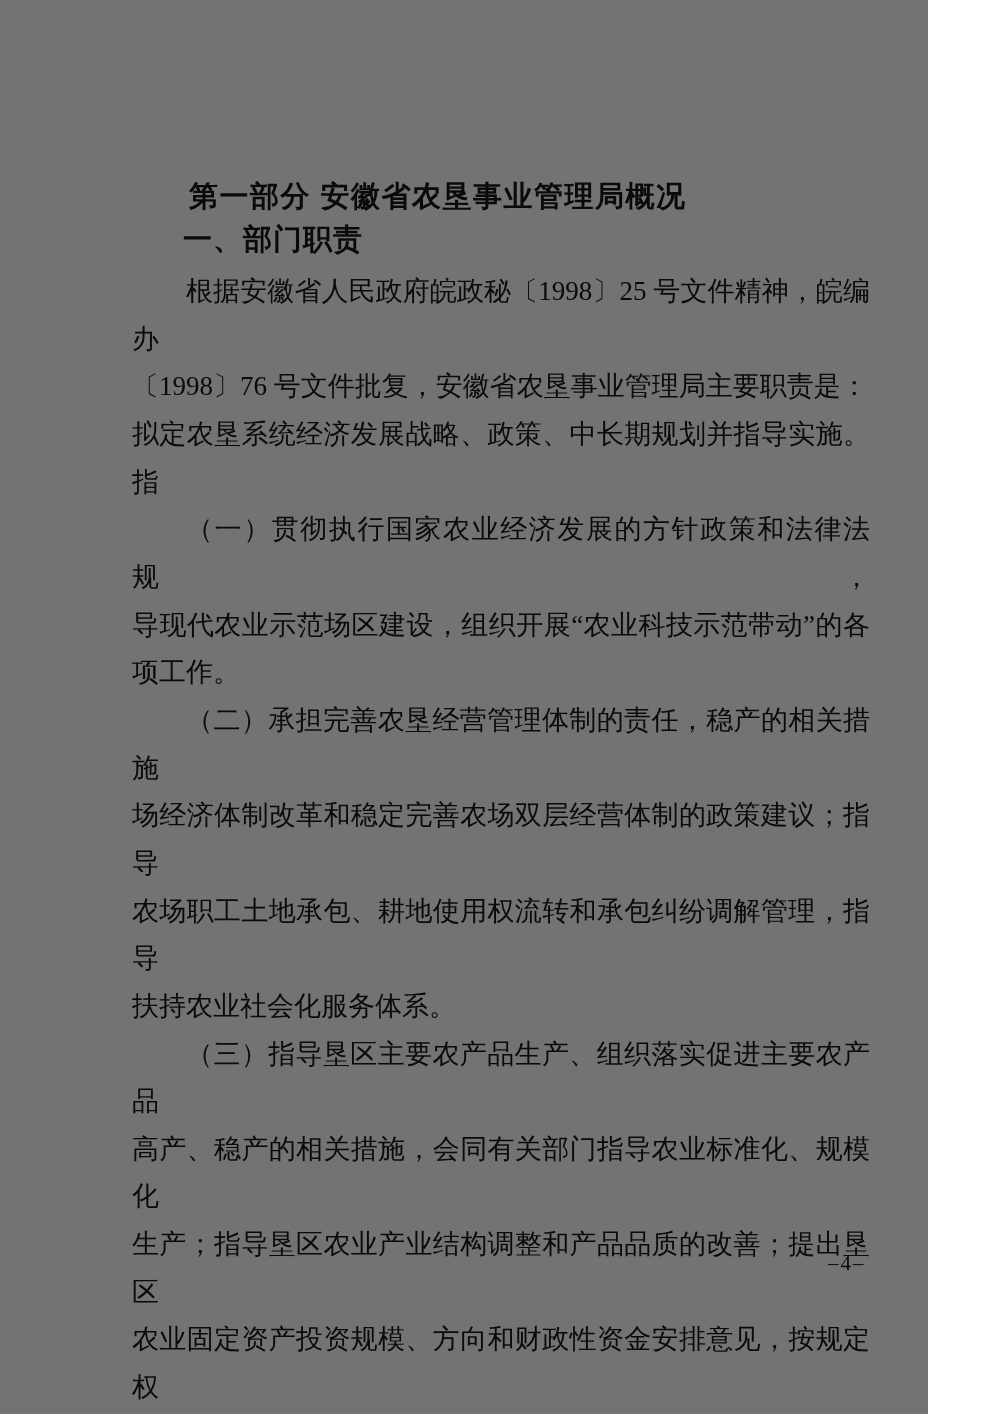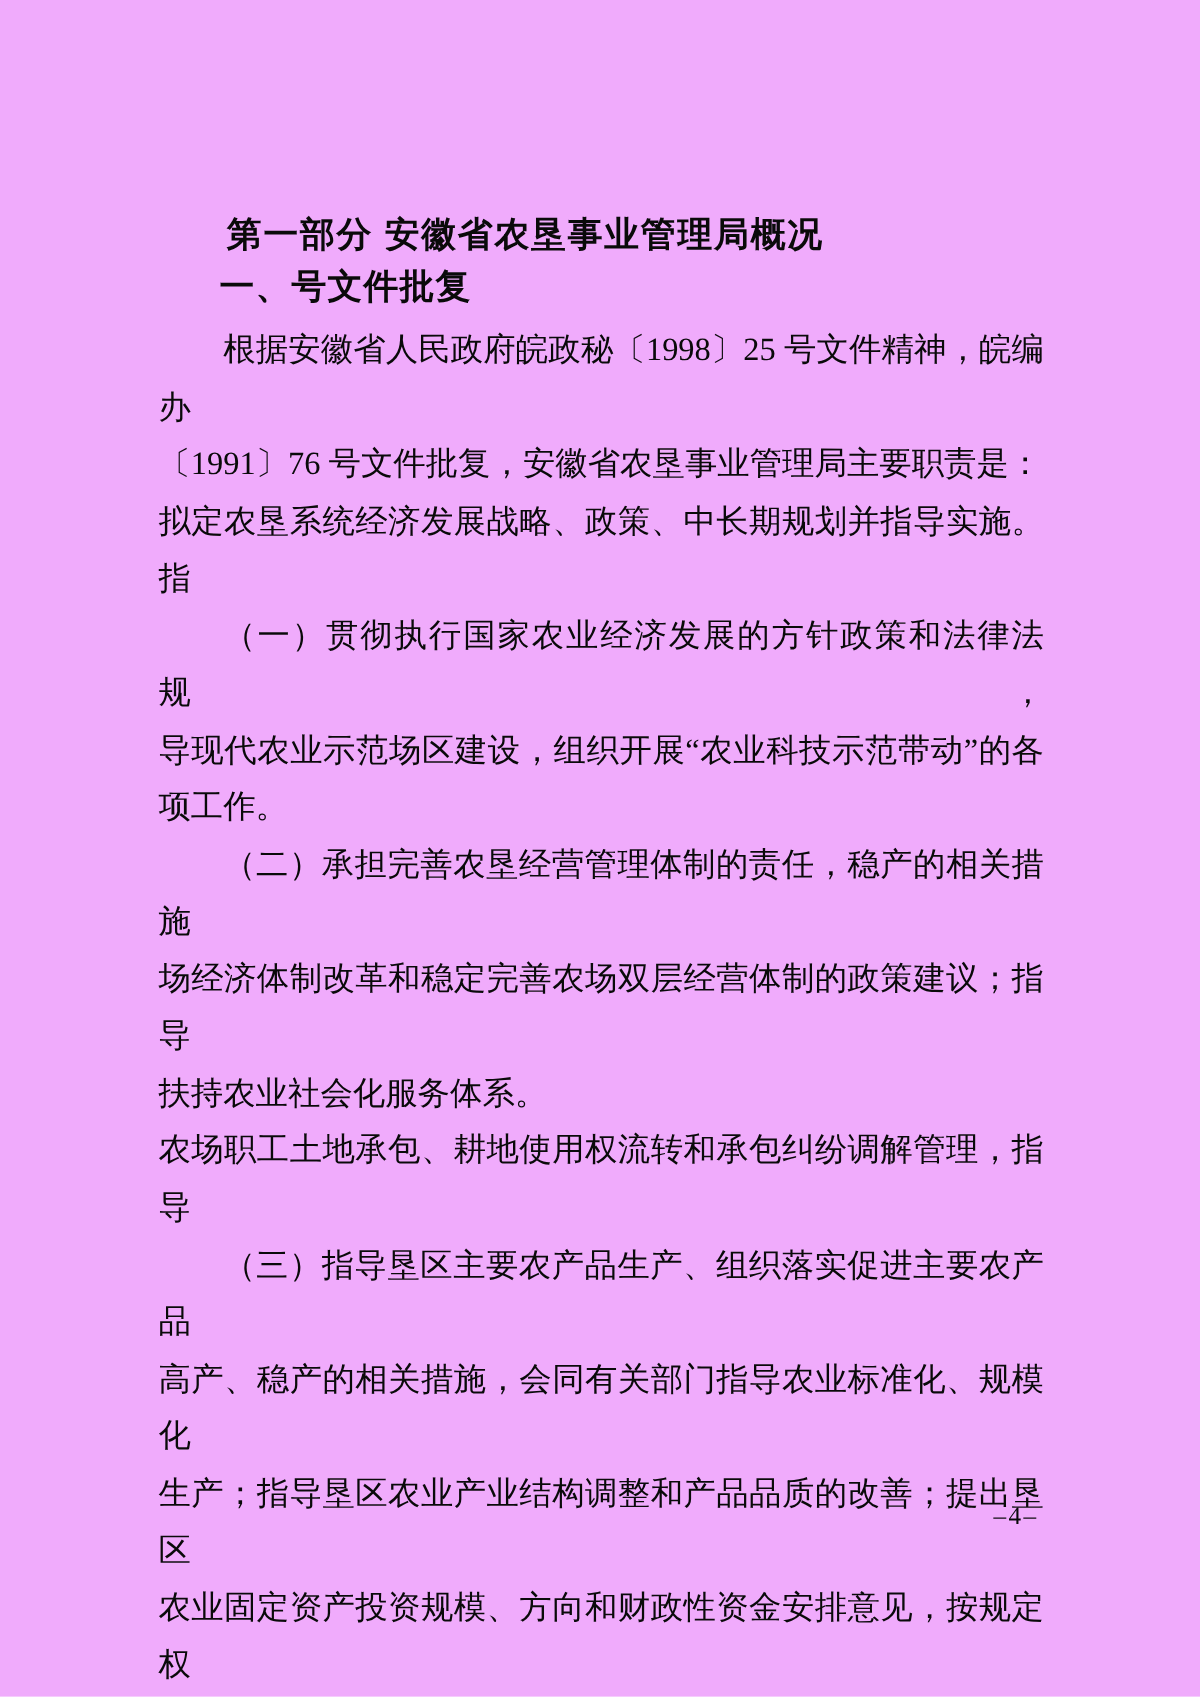--- a/index.html
+++ b/index.html
@@ -2,23 +2,23 @@
 <html><head>
 <meta charset="utf-8">
 <style>
   html, body {
     margin: 0;
     padding: 0;
     background: #ffffff;
   }
   .page {
     position: relative;
-    width: 1000px;
+    width: 928px;
     height: 1414px;
-    background: #f0abfc;
+    background: #737373;
     color: #0a0a0a;
     overflow: hidden;
     font-family: "Liberation Serif", serif;
   }
   .part-title {
     position: absolute;
     top: 178px;
     left: 132px;
     width: 760px;
     margin: 0;
@@ -72,32 +72,32 @@
     letter-spacing: 2px;
     font-family: "Liberation Serif", serif;
     color: #0a0a0a;
   }
 </style>
 </head>
 <body>
 
 <div class="page">
   <h1 class="part-title">第一部分 安徽省农垦事业管理局概况</h1>
-  <h2 class="section-heading">一、号文件批复</h2>
+  <h2 class="section-heading">一、部门职责</h2>
   <div class="doc-body">
       <div class="line indent fill">根据安徽省人民政府皖政秘〔1998〕25 号文件精神，皖编办</div>
-      <div class="line">〔1991〕76 号文件批复，安徽省农垦事业管理局主要职责是：</div>
+      <div class="line">〔1998〕76 号文件批复，安徽省农垦事业管理局主要职责是：</div>
       <div class="line fill">拟定农垦系统经济发展战略、政策、中长期规划并指导实施。指</div>
       <div class="line indent fill">（一）贯彻执行国家农业经济发展的方针政策和法律法规，</div>
       <div class="line fill">导现代农业示范场区建设，组织开展“农业科技示范带动”的各</div>
       <div class="line">项工作。</div>
       <div class="line indent fill">（二）承担完善农垦经营管理体制的责任，稳产的相关措施</div>
       <div class="line fill">场经济体制改革和稳定完善农场双层经营体制的政策建议；指导</div>
+      <div class="line fill">农场职工土地承包、耕地使用权流转和承包纠纷调解管理，指导</div>
       <div class="line">扶持农业社会化服务体系。</div>
-      <div class="line fill">农场职工土地承包、耕地使用权流转和承包纠纷调解管理，指导</div>
       <div class="line indent fill">（三）指导垦区主要农产品生产、组织落实促进主要农产品</div>
       <div class="line fill">高产、稳产的相关措施，会同有关部门指导农业标准化、规模化</div>
       <div class="line fill">生产；指导垦区农业产业结构调整和产品品质的改善；提出垦区</div>
       <div class="line fill">农业固定资产投资规模、方向和财政性资金安排意见，按规定权</div>
       <div class="line">限审核、核准农业固定资产投资项目。</div>
     </div>
   <div class="page-number">–4–</div>
 </div>
 
 </body></html>

